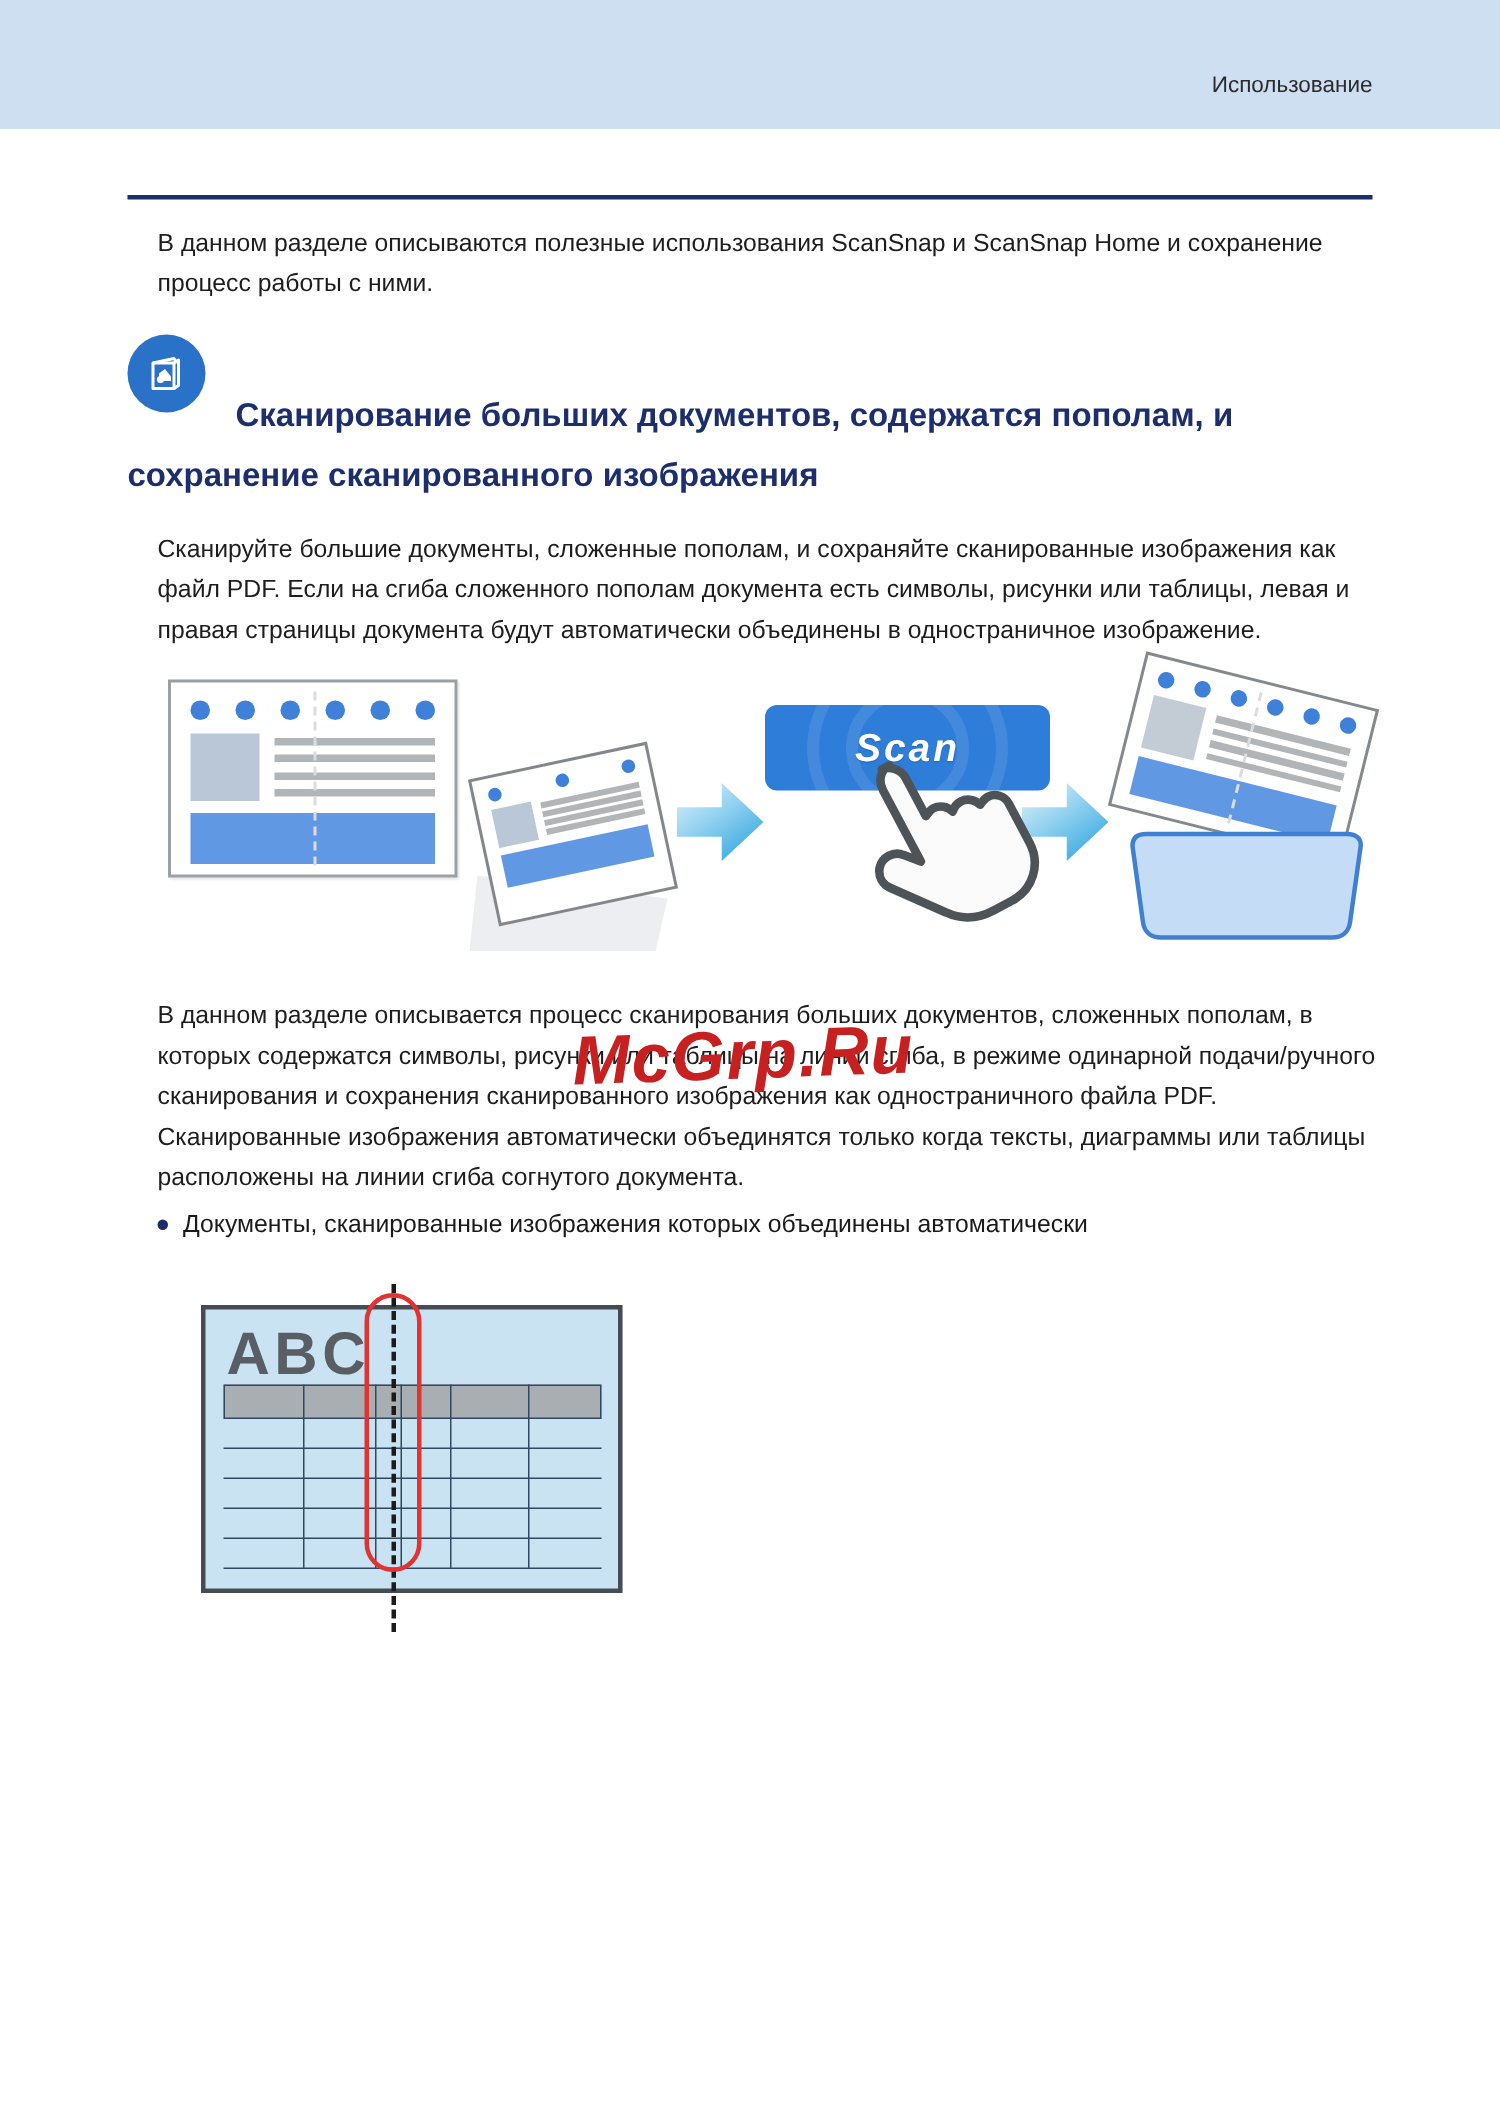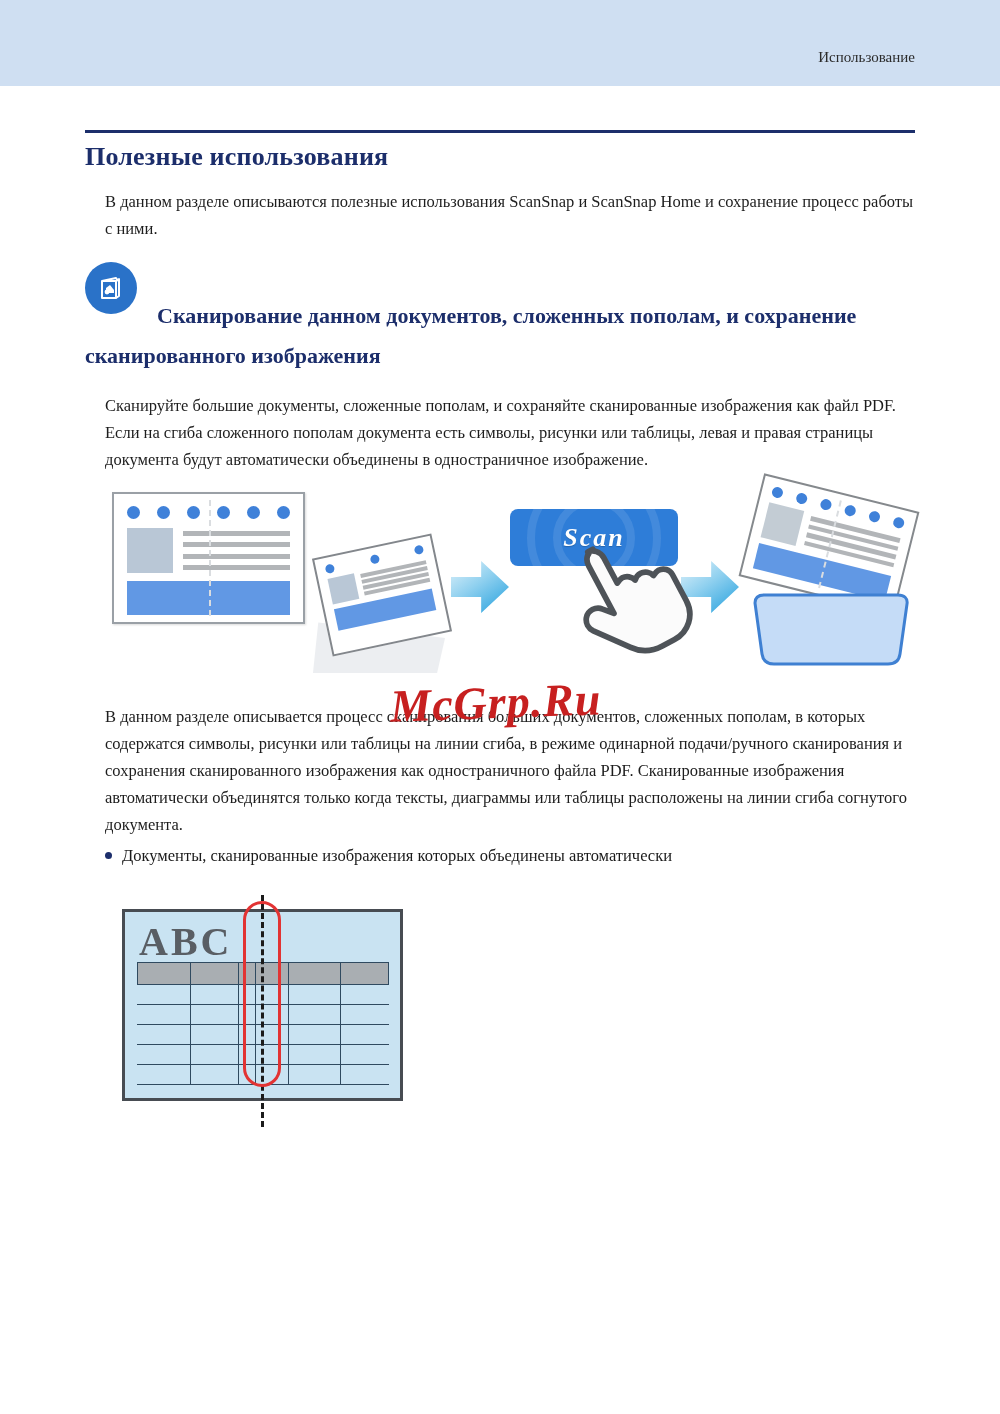--- a/index.html
+++ b/index.html
@@ -1,18 +1,18 @@
 <!DOCTYPE html>
 <html style="--accent-navy: #1c2e6b; --band-blue: #cfdff2; --icon-blue: #2a72c8; --scan-blue: #2e7dd8; --arrow-blue: #229fdd; --doc-band-blue: #6198e4; --abc-fill: #c9e3f2; --red-circle: #e23333; --watermark-red: #c72020;"><head>
 <meta charset="utf-8">
 <style>
   html,body{margin:0;padding:0;background:#fff;}
   .page{
     position:relative;width:1000px;height:1414px;overflow:hidden;background:#fff;
-    font-family:Liberation Serif, serif;color:#1a1a1a;
+    font-family:Liberation Sans, sans-serif;color:#1a1a1a;
   }
   
   .top-band{
     height:86px;background:var(--band-blue,#cfdff2);
     box-sizing:border-box;padding:48px 85px 0 85px;text-align:right;
   }
   .top-band .hdr{font-size:15px;color:#2b2b2b;}
   
   .content{padding:0 85px;position:relative;}
   .title-rule{border:none;border-top:3px solid var(--accent-navy,#1c2e6b);margin:44px 0 0 0;}
@@ -66,21 +66,21 @@
   .flow-arrow{
     position:absolute;width:58px;height:52px;
     background:linear-gradient(145deg,#e2f3fb 0%,#8fd0ef 45%,var(--arrow-blue,#229fdd) 100%);
     clip-path:polygon(0 31%,52% 31%,52% 0,100% 50%,52% 100%,52% 69%,0 69%);
   }
   .arrow1{left:366px;top:72px;}
   .arrow2{left:596px;top:72px;}
   
   .scan-unit{position:absolute;left:425px;top:16px;width:260px;height:176px;}
   .scan-button{
-    position:absolute;left:0;top:4px;width:168px;height:57px;border-radius:8px;
+    position:absolute;left:0;top:4px;width:190px;height:57px;border-radius:8px;
     background:var(--scan-blue,#2e7dd8);overflow:hidden;
     display:flex;align-items:center;justify-content:center;
   }
   .scan-button:before,.scan-button:after{
     content:"";position:absolute;left:50%;top:50%;transform:translate(-50%,-50%);
     border-radius:50%;border:8px solid rgba(255,255,255,.10);
   }
   .scan-button:before{width:66px;height:66px;}
   .scan-button:after{width:118px;height:118px;}
   .scan-label{
@@ -106,21 +106,21 @@
     position:absolute;left:50%;top:676px;transform:translateX(-52%) rotate(-2deg);
     font-size:46px;font-weight:bold;font-style:italic;color:var(--watermark-red,#c72020);
     letter-spacing:1px;z-index:5;white-space:nowrap;
   }
   
   .bullet-row{margin:4px 0 0 20px;font-size:16.5px;line-height:27px;display:flex;align-items:center;}
   .bullet-dot{width:7px;height:7px;border-radius:50%;background:var(--accent-navy,#1c2e6b);margin-right:10px;flex:none;}
   
   .abc-wrap{position:relative;margin:26px 0 0 37px;width:300px;height:238px;}
   .abc-doc{
-    position:absolute;left:0;top:14px;width:281px;height:192px;box-sizing:border-box;
+    position:absolute;left:12px;top:14px;width:281px;height:192px;box-sizing:border-box;
     background:var(--abc-fill,#c9e3f2);border:3px solid #474c52;
   }
   .abc-label{margin:10px 0 0 14px;font-size:40px;font-weight:bold;color:#595e64;letter-spacing:3px;line-height:1;}
   .abc-table{position:absolute;left:12px;top:50px;width:252px;height:123px;}
   .abc-thead{height:23px;background:#a9aeb2;border:1px solid #2f4a60;box-sizing:border-box;}
   .abc-row{height:20px;border-bottom:1px solid #2f4a60;box-sizing:border-box;}
   .abc-col{position:absolute;top:0;bottom:0;width:0;border-left:1px solid #2f4a60;}
   .abc-col.c1{left:53px;} .abc-col.c2{left:101px;} .abc-col.c3{left:118px;}
   .abc-col.c4{left:151px;} .abc-col.c5{left:203px;}
   .fold-dash{position:absolute;left:139px;top:0;height:232px;border-left:3px dashed #1b1b1b;}
@@ -135,37 +135,36 @@
 <body>
 
 <div class="page">
 
   <div class="top-band">
     <span class="hdr">Использование</span>
   </div>
 
   <div class="content">
     <hr class="title-rule">
-    <h1 class="page-title">Полезные использования</h1>
 
     <p class="body">В данном разделе описываются полезные использования ScanSnap и ScanSnap Home и сохранение процесс работы с ними.</p>
 
     <div class="section-head">
       <span class="icon-circle">
         <svg width="30" height="30" viewBox="0 0 30 30">
           <g fill="none" stroke="#fff" stroke-width="2" stroke-linejoin="round">
             <path d="M6 8 L20 5 L22 8"></path>
             <rect x="6" y="8" width="14" height="17" fill="none"></rect>
             <path d="M20 8 L23 6 L23 23 L20 25"></path>
           </g>
           <circle cx="11" cy="19" r="2.4" fill="#fff"></circle>
           <path d="M10 15 l4 -3 l4 5 v3 h-8 z" fill="#fff"></path>
         </svg>
       </span>
-      <h2 class="section-heading">Сканирование данном документов, сложенных пополам, и сохранение сканированного изображения</h2>
+      <h2 class="section-heading">Сканирование больших документов, содержатся пополам, и сохранение сканированного изображения</h2>
     </div>
 
     <p class="body">Сканируйте большие документы, сложенные пополам, и сохраняйте сканированные изображения как файл PDF. Если на сгиба сложенного пополам документа есть символы, рисунки или таблицы, левая и правая страницы документа будут автоматически объединены в одностраничное изображение.</p>
 
     <div class="flow">
 
       <div class="mini-doc doc1">
         <div class="dots">
             <i></i>
             <i></i>

